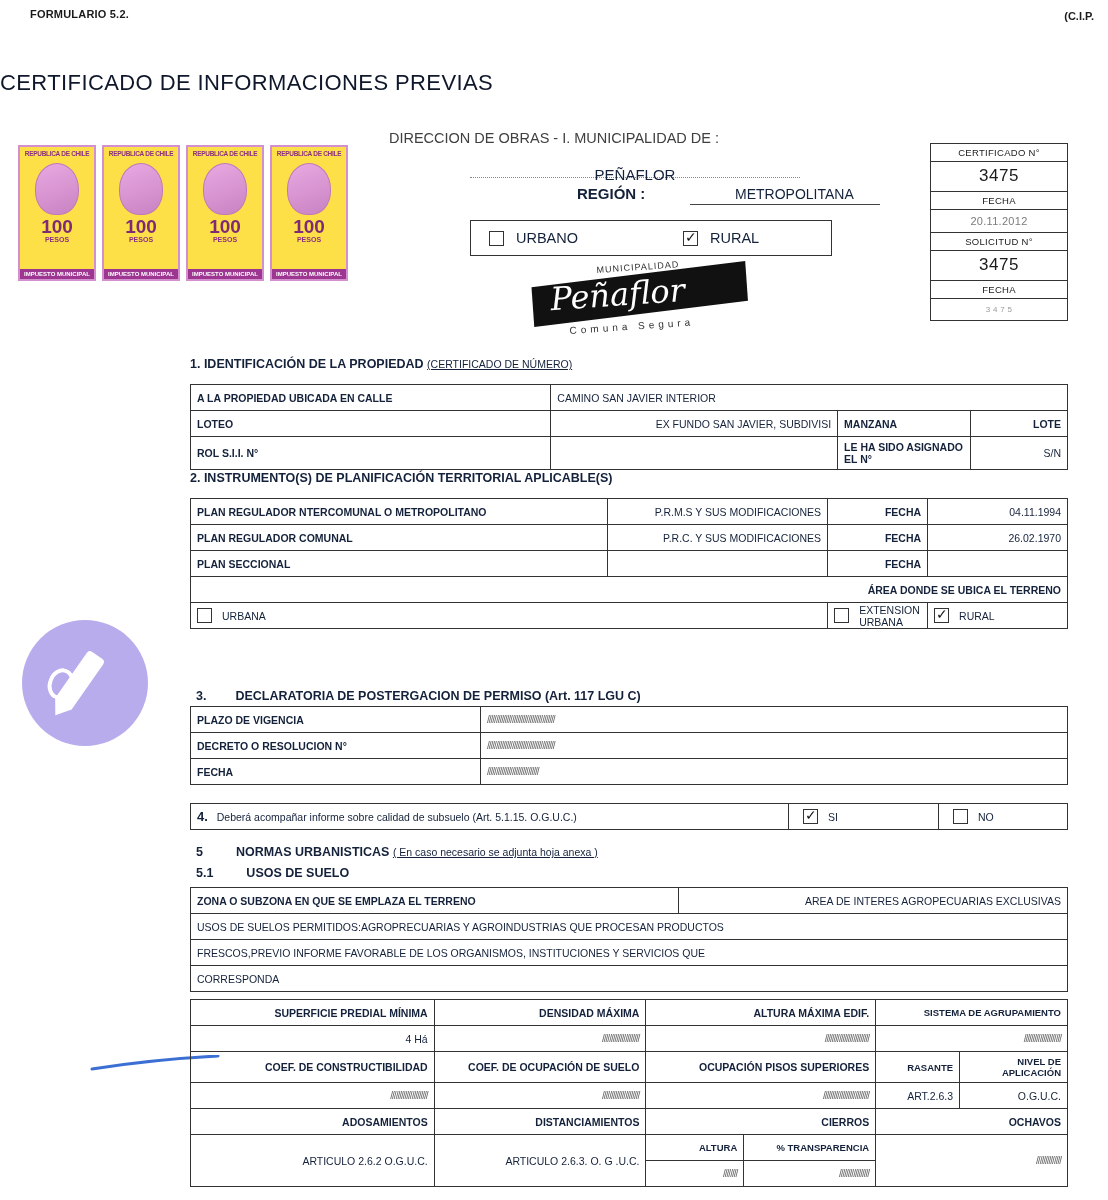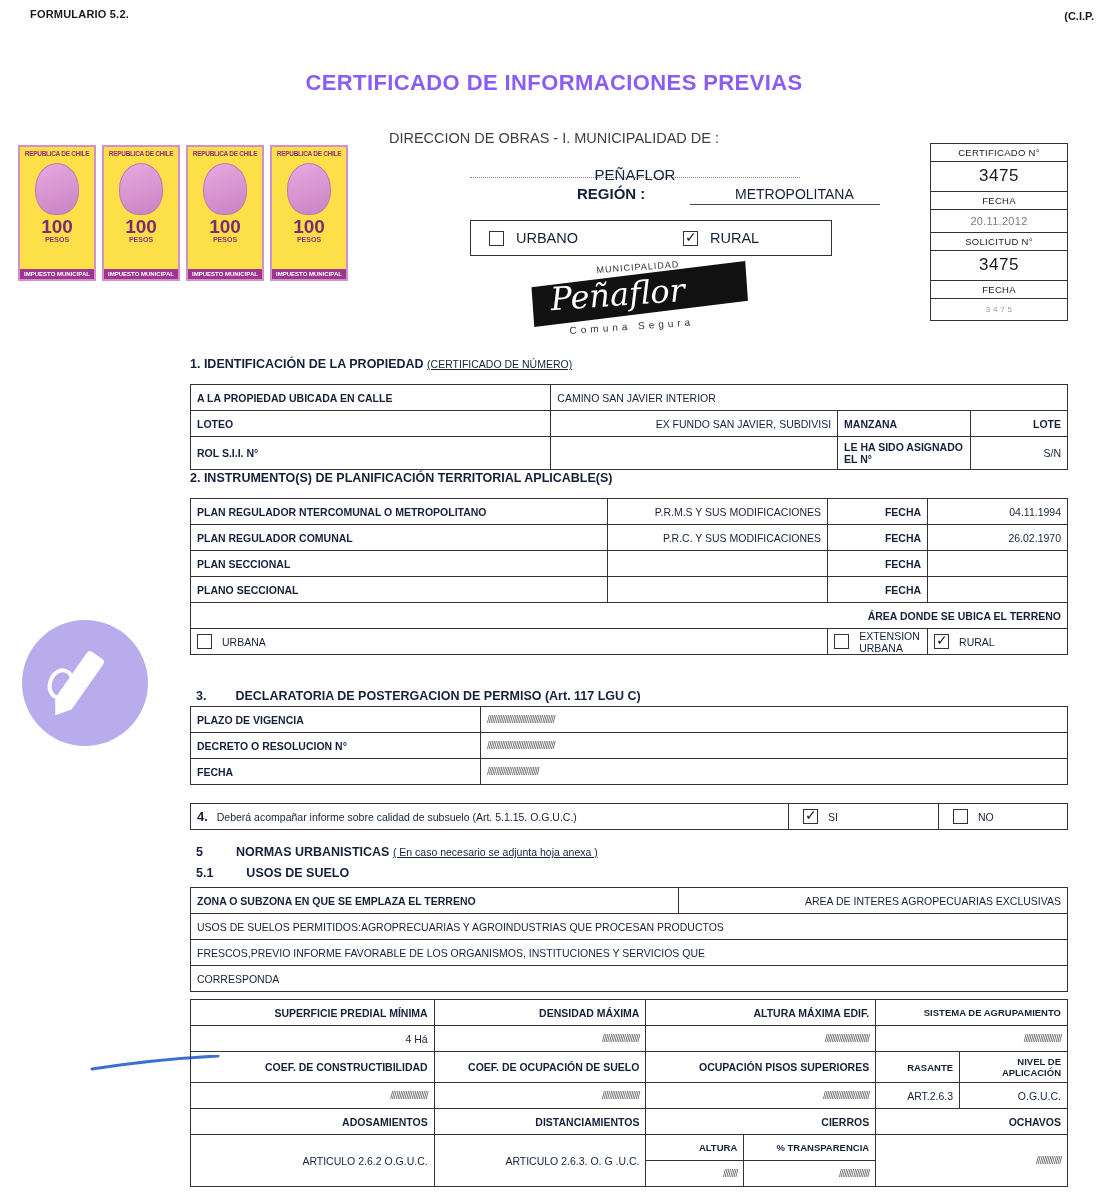--- a/index.html
+++ b/index.html
@@ -18,22 +18,22 @@
   .form-no {
     position:absolute; left:30px; top:8px;
     font-size:11px; font-weight:bold; letter-spacing:.2px;
   }
   .cip {
     position:absolute; right:14px; top:10px;
     font-size:11px; font-weight:bold;
   }
   .main-title {
     position:absolute; left:0; right:0; top:70px;
-    text-align:center; font-size:22px; font-weight:bold;
-    letter-spacing:.4px; color:#8b5cf6;
+    text-align:left; font-size:22px; font-weight:normal;
+    letter-spacing:.4px; color:#0f172a;
   }
   .sub-title {
     position:absolute; left:0; right:0; top:130px;
     text-align:center; font-size:14.5px; color:#404040;
   }
   .comuna-line {
     position:absolute; left:470px; top:160px; width:330px;
     border-bottom:1px dotted #888; height:18px;
   }
   .comuna-name {
@@ -300,26 +300,20 @@
       <td class="b c">FECHA</td>
       <td class="c">26.02.1970</td>
     </tr>
     <tr>
       <td class="b">PLAN  SECCIONAL</td>
       <td class="c"></td>
       <td class="b c">FECHA</td>
       <td class="c"></td>
     </tr>
     <tr>
-      <td class="b">PLANO SECCIONAL</td>
-      <td class="c"></td>
-      <td class="b c">FECHA</td>
-      <td class="c"></td>
-    </tr>
-    <tr>
       <td colspan="4" class="b c">ÁREA DONDE SE UBICA EL TERRENO</td>
     </tr>
     <tr>
       <td colspan="2" style="padding:0;">
         <div class="cellchk" style="padding:0 6px;">
           <span class="chk"></span>
           <span>URBANA</span>
         </div>
       </td>
       <td style="padding:0;">

